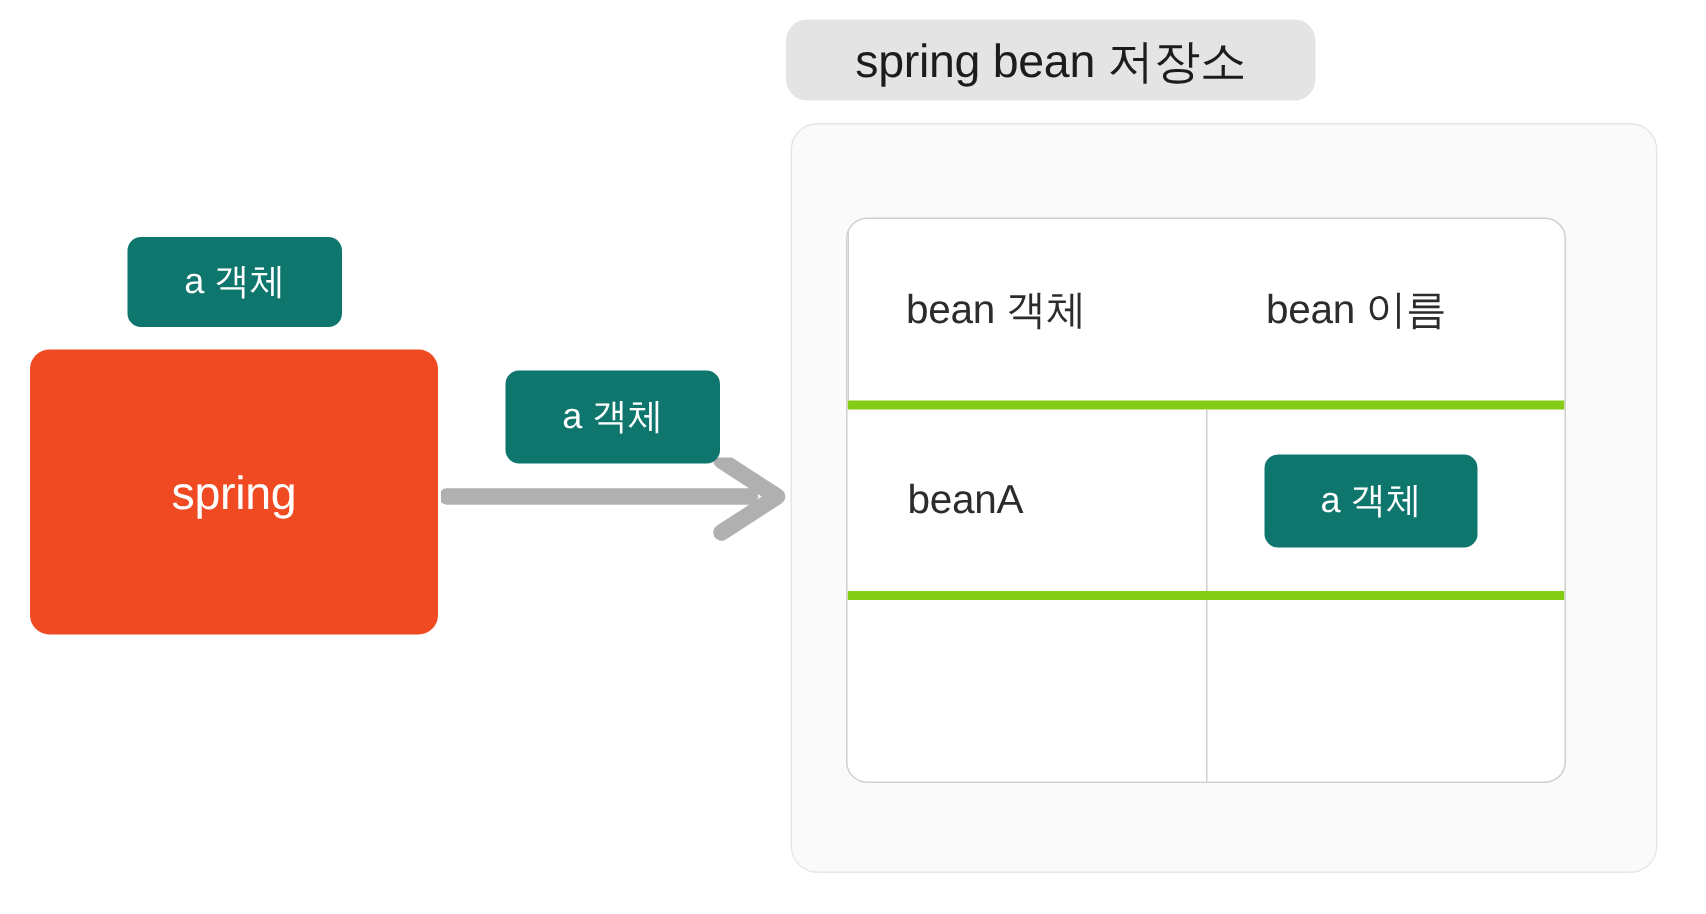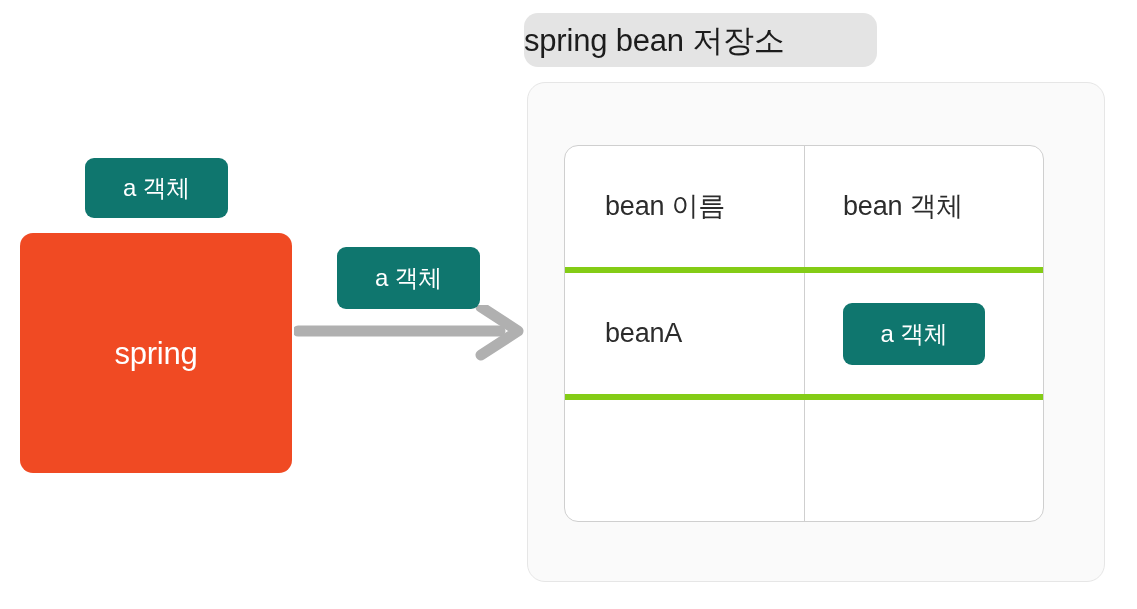--- a/index.html
+++ b/index.html
@@ -22,21 +22,21 @@
   #storage-title {
     position: absolute;
     left: 524px;
     top: 13px;
     width: 353px;
     height: 54px;
     background: #e4e4e4;
     border-radius: 14px;
     display: flex;
     align-items: center;
-    justify-content: flex-start;
+    justify-content: center;
     box-sizing: border-box;
   }
   #storage-title .title-text {
     font-size: 31px;
     color: #1c1c1c;
     letter-spacing: -0.2px;
     line-height: 1;
     white-space: nowrap;
   }
 
@@ -133,21 +133,21 @@
     width: 143px;
     height: 62px;
   }
 
   
   #spring-box {
     position: absolute;
     left: 20px;
     top: 233px;
     width: 272px;
-    height: 240px;
+    height: 190px;
     background: #f04a23;
     border-radius: 13px;
     display: flex;
     align-items: center;
     justify-content: center;
     box-sizing: border-box;
   }
   #spring-box .spring-text {
     color: #ffffff;
     font-size: 31px;
@@ -171,25 +171,25 @@
 
   <div id="storage-title">
     <span class="title-text">spring bean 저장소</span>
   </div>
 
   <div id="storage-panel"></div>
 
   <div id="bean-table">
 
     <div class="table-row">
+      <div class="table-cell col-right">
+        <span class="cell-text">bean 객체</span>
+      </div>
       <div class="table-cell col-left">
         <span class="cell-text">bean 이름</span>
-      </div>
-      <div class="table-cell col-right">
-        <span class="cell-text">bean 객체</span>
       </div>
     </div>
 
     <div class="table-row">
       <div class="table-cell col-left">
         <span class="cell-text">beanA</span>
       </div>
       <div class="table-cell col-right">
         <div id="badge-in-table" class="obj-badge">
           <span class="badge-text">a 객체</span>

